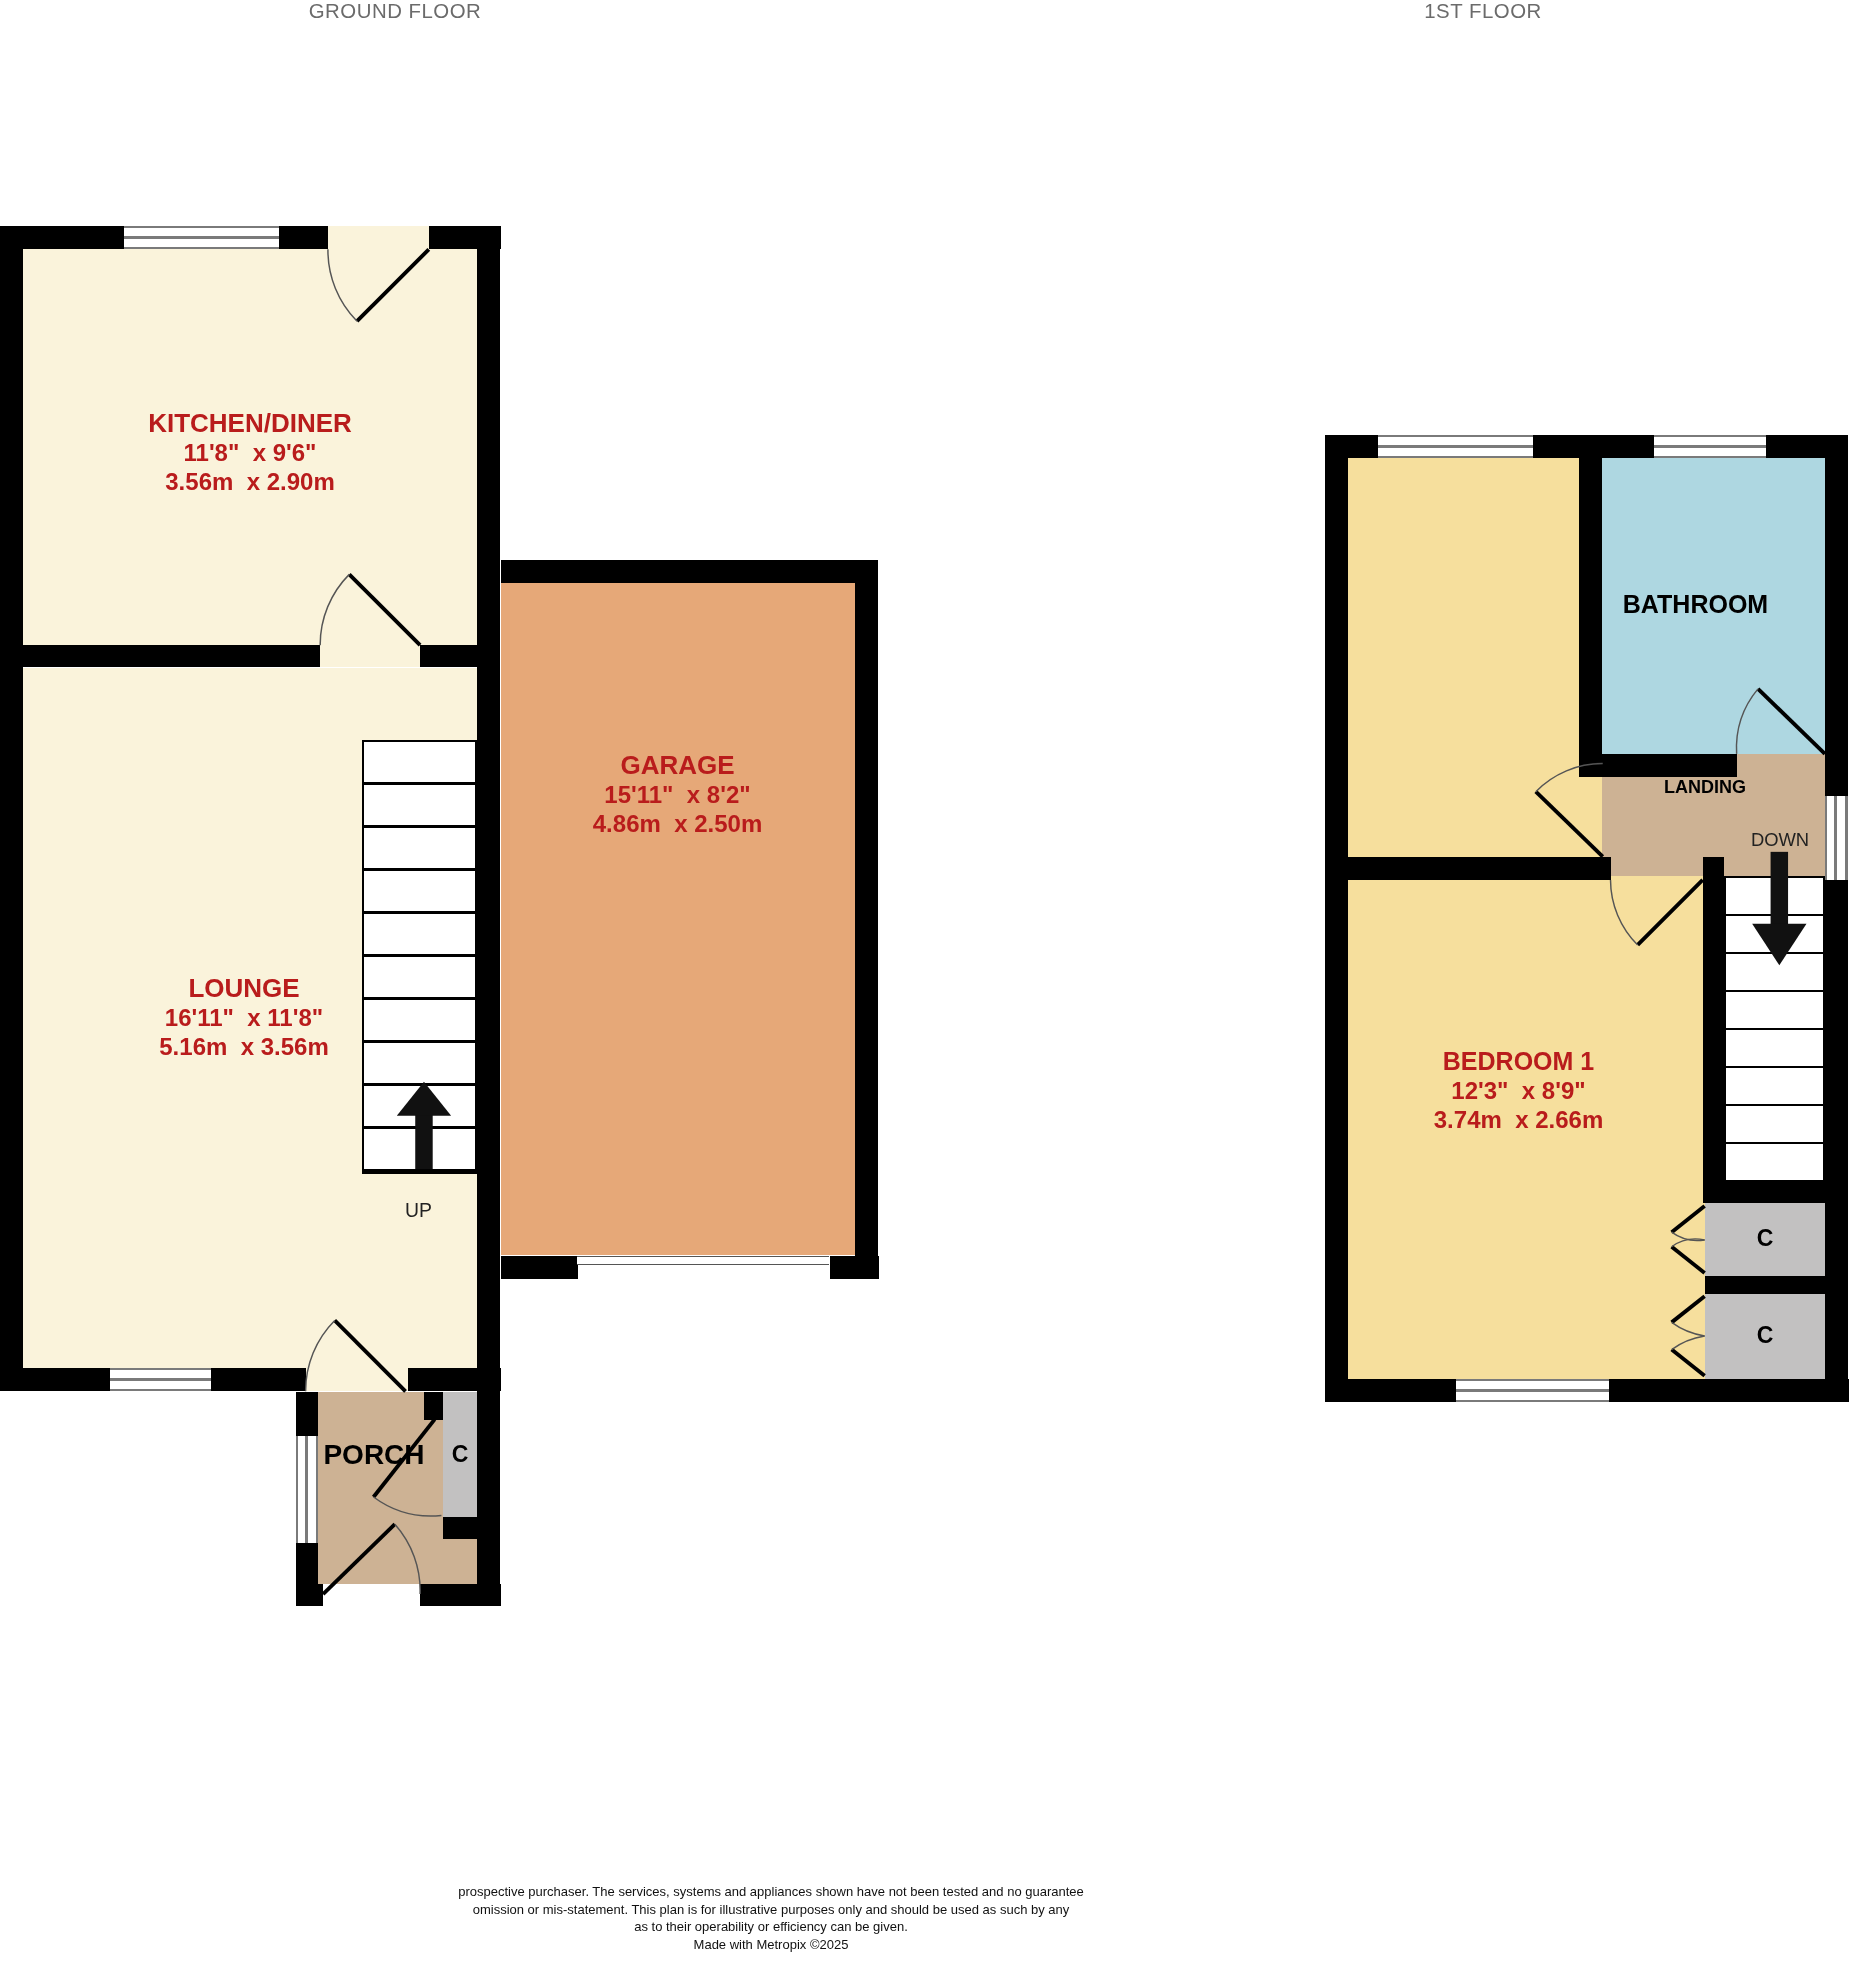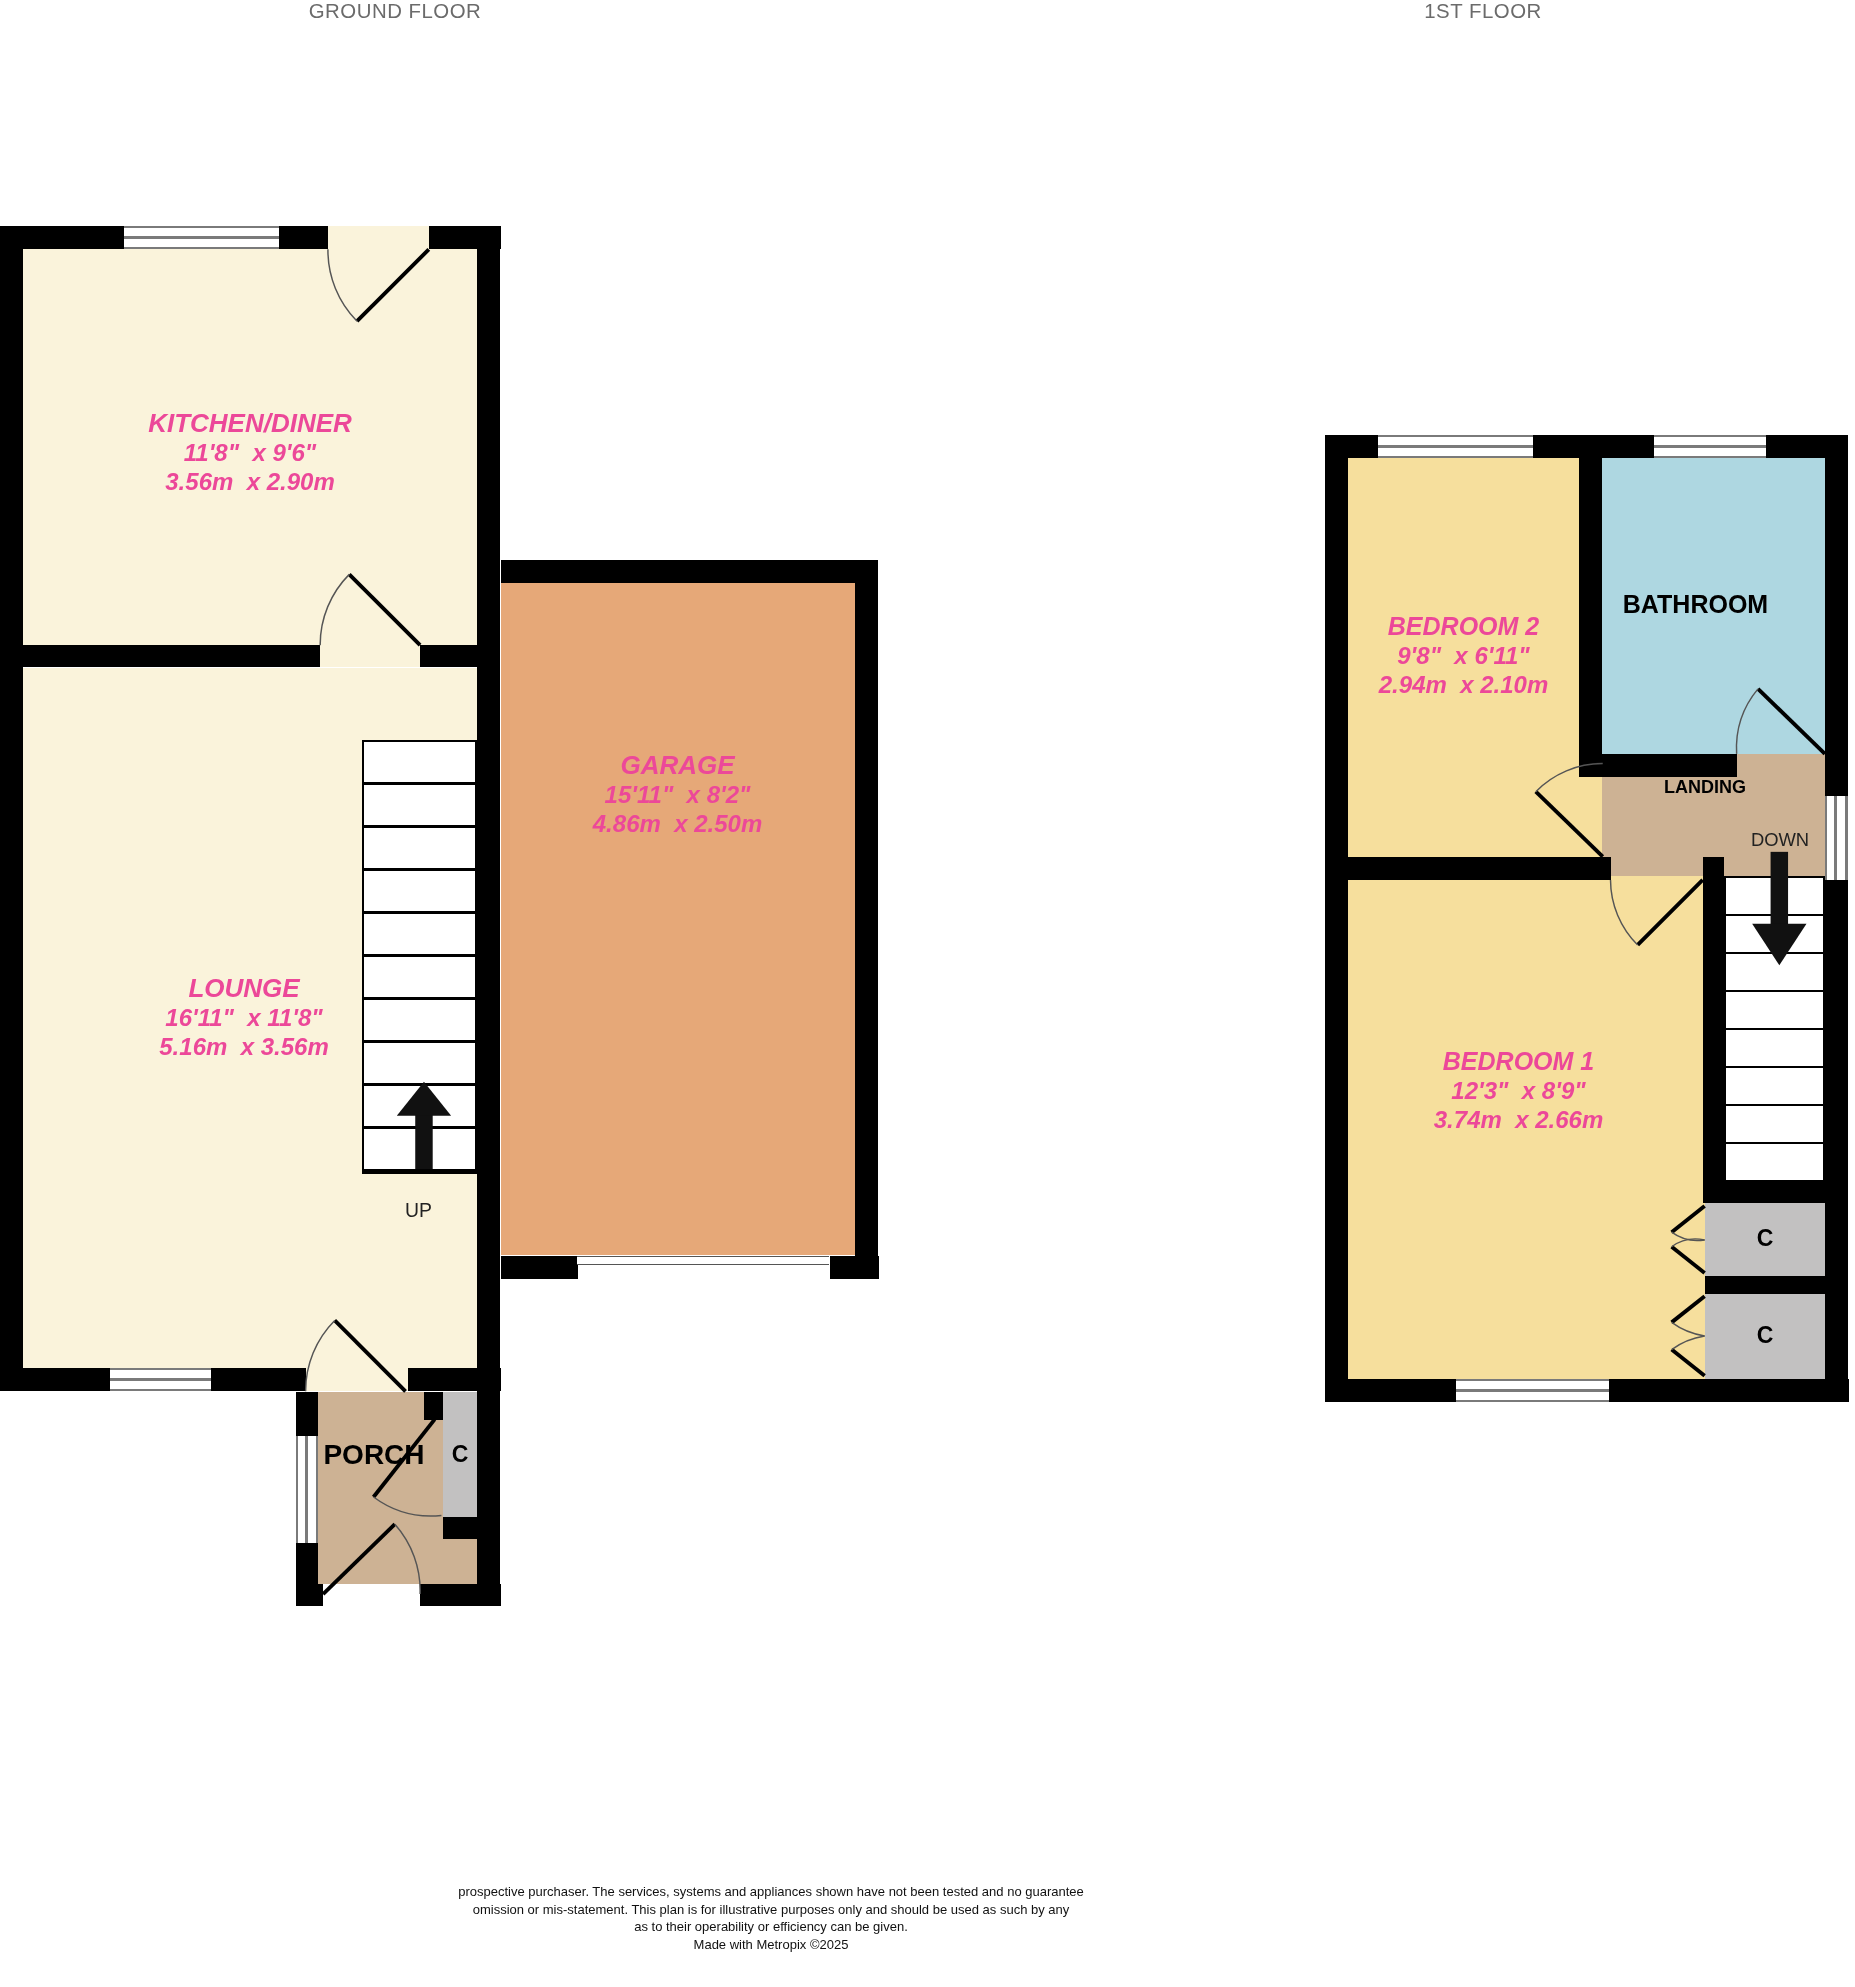--- a/index.html
+++ b/index.html
@@ -7,21 +7,21 @@
           font-family:"Liberation Sans",sans-serif;padding-left:21px;}
   .wall{position:absolute;background:#000;}
   .fill{position:absolute;}
   .winh{position:absolute;background:linear-gradient(to bottom,#7a7a7a 0 1.9px,#fff 1.9px 9.7px,#7a7a7a 9.7px 12.6px,#fff 12.6px 21.3px,#7a7a7a 21.3px 23px);}
   .winv{position:absolute;background:linear-gradient(to right,#7a7a7a 0 1.9px,#fff 1.9px 8.7px,#7a7a7a 8.7px 11.6px,#fff 11.6px 20.4px,#7a7a7a 20.4px 22px);}
   .stairs{position:absolute;border:2.9px solid #000;box-sizing:border-box;}
   .stairs.g{background:repeating-linear-gradient(to bottom,#fff 0 40px,#000 40px 43px);}
   .stairs.f{background:repeating-linear-gradient(to bottom,#fff 0 36px,#000 36px 38px);}
   .floor-title{position:absolute;text-align:center;color:#6b6b6b;font-size:20.4px;letter-spacing:0.5px;}
   .room-label{position:absolute;display:flex;flex-direction:column;align-items:center;text-align:center;
-              font-weight:bold;color:#ec4899;font-style:italic;}
+              font-weight:bold;color:#b91c1c;}
   .room-label .nm{font-size:26px;line-height:30px;white-space:pre;}
   .room-label .dm{font-size:24px;line-height:29px;white-space:pre;}
   .small-label{position:absolute;text-align:center;font-weight:bold;color:#000;}
   .dir-label{position:absolute;text-align:center;color:#222;font-size:19.4px;}
   .garage-door{position:absolute;background:#fff;border-top:1.9px solid #555;border-bottom:1.9px solid #555;box-sizing:border-box;}
   svg.overlay{position:absolute;left:0;top:0;pointer-events:none;}
   .leaf{stroke:#000;stroke-width:4;fill:none;}
   .arc{stroke:#555;stroke-width:1.5;fill:none;}
   .arrow{fill:#111;}
   .footer{position:absolute;left:286px;top:1883px;width:970px;text-align:center;color:#111;
@@ -174,25 +174,20 @@
   </div>
   <div class="room-label" style="left:532px;top:750px;width:291px;">
     <span class="nm">GARAGE</span>
     <span class="dm">15'11"  x 8'2"</span>
     <span class="dm">4.86m  x 2.50m</span>
   </div>
   <div class="small-label" style="left:301px;top:1439px;width:146px;font-size:28px;">PORCH</div>
   <div class="small-label" style="left:443px;top:1441px;width:34px;font-size:23px;">C</div>
   <div class="dir-label" style="left:370px;top:1199px;width:97px;">UP</div>
 
-  <div class="room-label" style="left:1318px;top:611px;width:291px;font-size:25px;">
-    <span class="nm" style="font-size:25px;">BEDROOM 2</span>
-    <span class="dm">9'8"  x 6'11"</span>
-    <span class="dm">2.94m  x 2.10m</span>
-  </div>
   <div class="small-label" style="left:1550px;top:590px;width:291px;font-size:25px;">BATHROOM</div>
   <div class="small-label" style="left:1602px;top:777px;width:206px;font-size:18px;">LANDING</div>
   <div class="dir-label" style="left:1722px;top:829px;width:116px;font-size:18.4px;">DOWN</div>
   <div class="room-label" style="left:1373px;top:1046px;width:291px;">
     <span class="nm" style="font-size:25px;">BEDROOM 1</span>
     <span class="dm">12'3"  x 8'9"</span>
     <span class="dm">3.74m  x 2.66m</span>
   </div>
   <div class="small-label" style="left:1705px;top:1225px;width:120px;font-size:23px;">C</div>
   <div class="small-label" style="left:1705px;top:1322px;width:120px;font-size:23px;">C</div>

